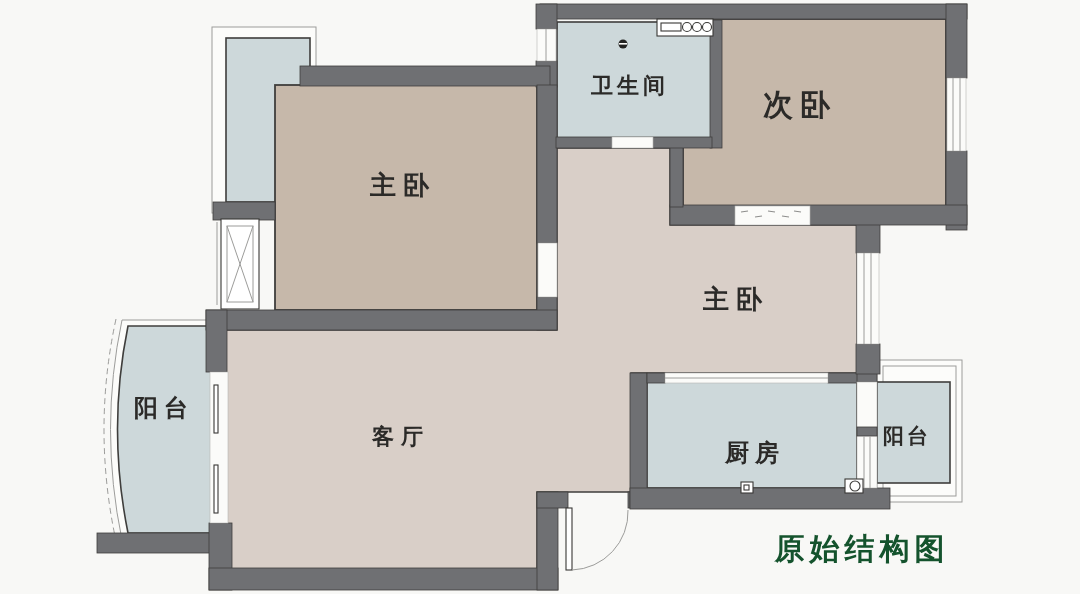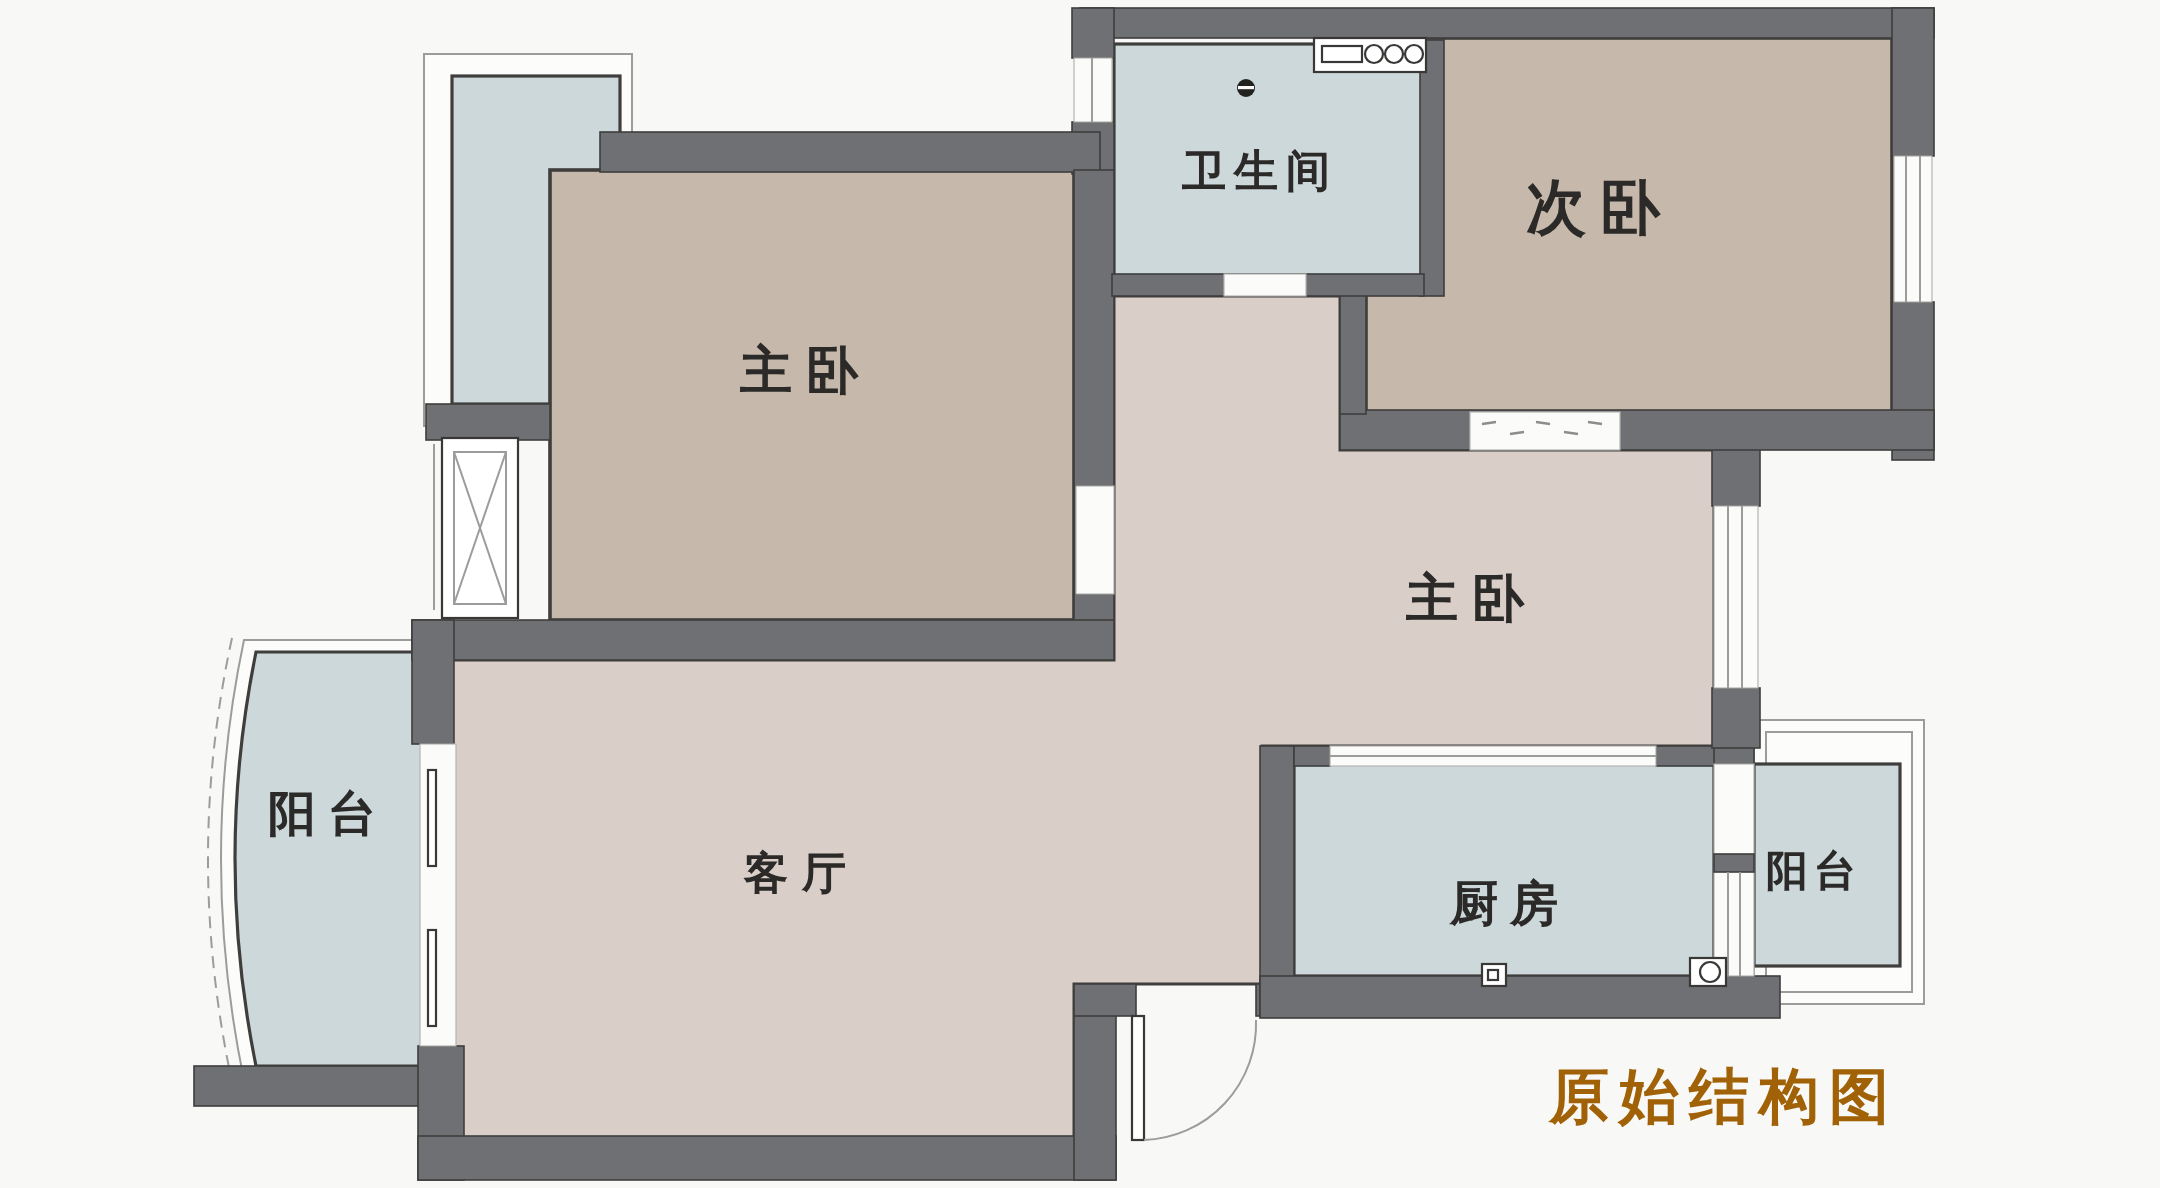--- a/index.html
+++ b/index.html
@@ -2,21 +2,21 @@
 <html style="--bg: #f8f8f6; --wall: #6f7073; --bed: #c6b8aa; --hall: #d9cfc8; --wet: #cdd8da; --frame: #9c9c9a; --outline: #3f3e3c; --ink: #2b2a28;"><head>
 <meta charset="utf-8">
 <style>
   html,body{margin:0;padding:0;background:var(--bg,#f8f8f6);}
   #plan{position:relative;width:1080px;height:594px;background:var(--bg,#f8f8f6);overflow:hidden;
         font-family:"Liberation Serif","DejaVu Serif",serif;}
   #plan svg{position:absolute;left:0;top:0;}
   .room-label{position:absolute;transform:translate(-50%,-50%);z-index:10;
       font-weight:bold;color:var(--ink,#2b2a28);white-space:nowrap;line-height:1;}
   .caption{position:absolute;transform:translate(-50%,-50%);z-index:10;
-      font-weight:bold;color:#a16207;font-size:30px;letter-spacing:5px;white-space:nowrap;}
+      font-weight:bold;color:#14532d;font-size:30px;letter-spacing:5px;white-space:nowrap;}
   .wall{fill:var(--wall,#6f7073);stroke:var(--outline,#3f3e3c);stroke-width:0.8;}
   .bed{fill:var(--bed,#c6b8aa);stroke:var(--outline,#3f3e3c);stroke-width:1.8;}
   .hallfill{fill:var(--hall,#d9cfc8);stroke:var(--outline,#3f3e3c);stroke-width:1.5;}
   .wet{fill:var(--wet,#cdd8da);stroke:var(--outline,#3f3e3c);stroke-width:1.6;}
   .frameline{stroke:var(--frame,#9c9c9a);fill:none;stroke-width:1;}
   .whitebox{fill:#fcfcfa;stroke:var(--frame,#9c9c9a);stroke-width:1;}
   .gap{fill:#fbfbf9;stroke:#b5b5b3;stroke-width:0.6;}
   .fixture{fill:#ffffff;stroke:#393836;stroke-width:1.1;}
 </style>
 </head>

